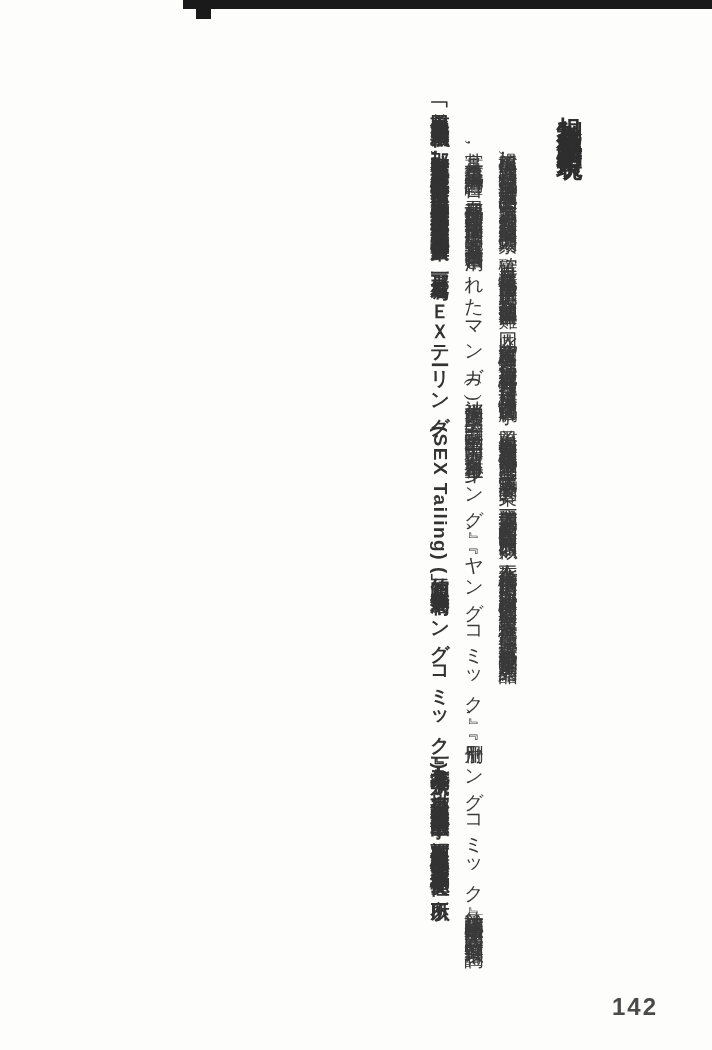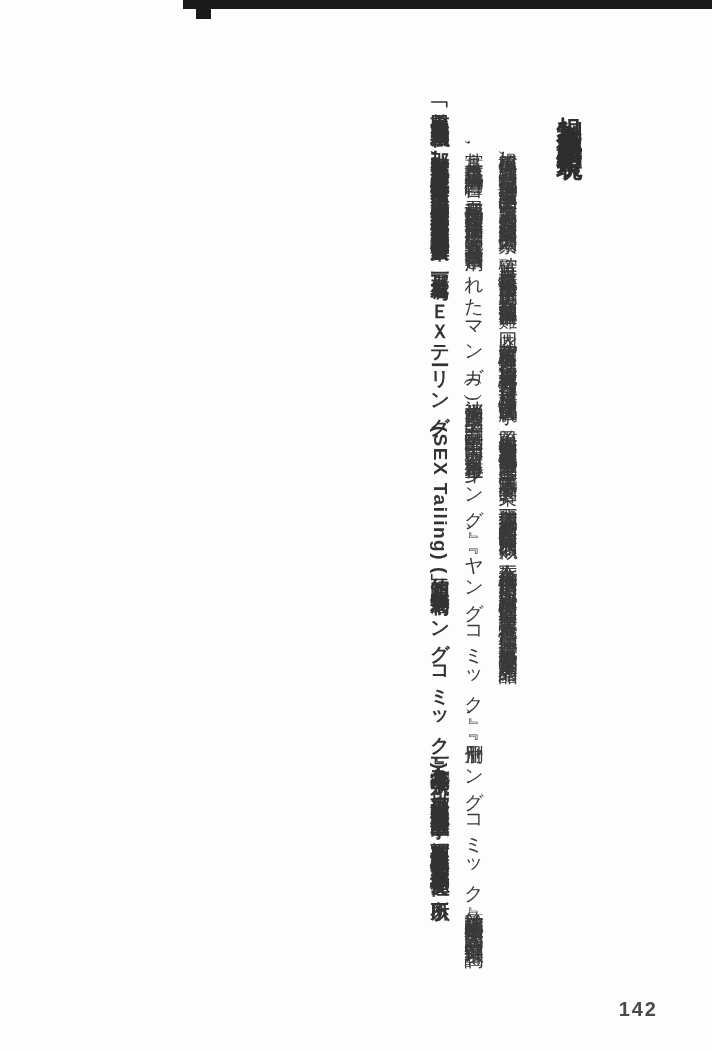--- a/index.html
+++ b/index.html
@@ -52,21 +52,21 @@
     font-family:"Liberation Sans", sans-serif;
     font-weight:700;
     text-indent:0;
     color:#333333;
   }
   .page-number{
     position:absolute;
     right:54px;bottom:29px;
     font-family:"Liberation Sans", sans-serif;
     font-weight:700;
-    font-size:20px;
+    font-size:24px;
     letter-spacing:2px;
     color:#4a4a4a;
   }
 </style>
 </head>
 <body>
 
 <div class="page">
 
   <div class="scan-bar">

